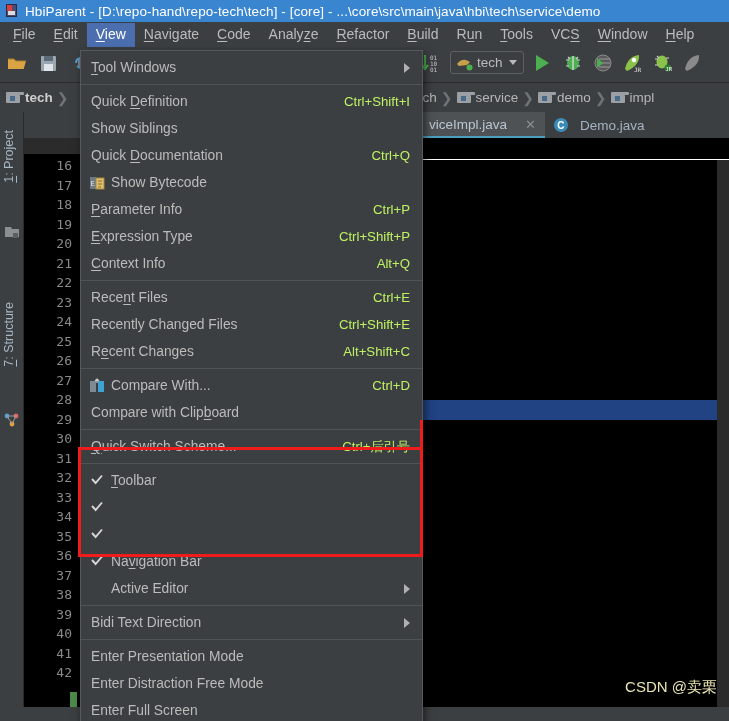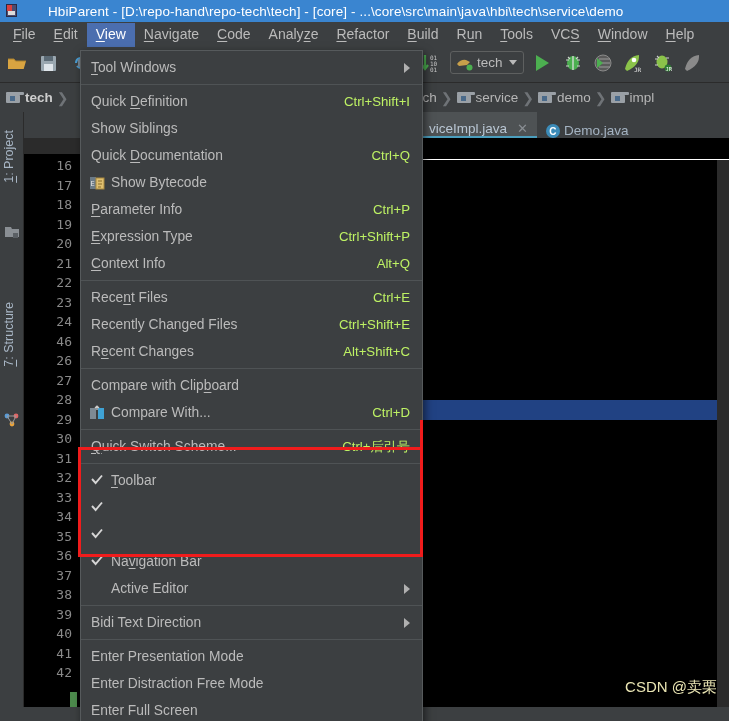--- a/index.html
+++ b/index.html
@@ -29,21 +29,21 @@
   .titlebar .app-icon .sq {
     position:absolute; left:2px; top:1px; width:11px; height:13px;
     background:#4c4c70; border:1px solid #2a2a44;
   }
   .titlebar .app-icon .red {
     position:absolute; left:3px; top:2px; width:5px; height:6px; background:#d84040;
   }
   .titlebar .app-icon .wh {
     position:absolute; left:4px; top:8px; width:7px; height:4px; background:#dcdcdc;
   }
-  .titlebar .title-text { letter-spacing: 0.1px; margin-left: 23px; }
+  .titlebar .title-text { letter-spacing: 0.1px; }
 
   
   .menubar {
     position: absolute; left: 0; top: 22px; width: 729px; height: 26px;
     background: #3c3f41;
     display: flex; align-items: center;
     padding-left: 4px;
   }
   .menubar .mitem {
     color: #bbbbbb; font-size: 14px;
@@ -112,21 +112,21 @@
   
   .editor-wrap {
     position:absolute; left:24px; top:112px; width:705px; height:609px;
     background:#2b2b2b;
   }
   .tabs {
     position:absolute; left:0; top:0; height:26px; width:705px;
     background:#3c3f41; display:flex; align-items:stretch;
   }
   .tab {
-    display:flex; align-items:flex-end; gap:4px; padding:0 9px;
+    display:flex; align-items:center; gap:12px; padding:0 9px;
     font-size:13.5px; color:#a4b3c2; white-space:nowrap;
   }
   .tab.selected { background:#4e5254; border-bottom:2px solid #4b9ebd; color:#b9c6d3; }
   .tab .jicon {
     width:14px;height:14px;border-radius:50%;background:#3b8bb8;
     color:#ffffff;font-size:10px;display:flex;align-items:center;justify-content:center;
     font-weight:bold; flex:0 0 auto;
   }
   .tab .xclose { color:#8a8f94; font-size:13px; margin-left:6px; }
 
@@ -441,21 +441,21 @@
           <svg width="18" height="18" viewBox="0 0 18 18">
             <circle cx="7" cy="9" r="6" fill="#e27e7e" stroke="#b94a4a"></circle>
             <path d="M4 7.5 l3 3 3-3" stroke="#7a2f2f" stroke-width="1.6" fill="none"></path>
           </svg>
         </span>
       </div>
       <div class="ln">21</div>
       <div class="ln">22</div>
       <div class="ln">23</div>
       <div class="ln">24</div>
-      <div class="ln">46</div>
+      <div class="ln">25</div>
       <div class="ln">26</div>
       <div class="ln">27</div>
       <div class="ln">28</div>
       <div class="ln">29</div>
       <div class="ln">30</div>
       <div class="ln">31</div>
       <div class="ln">32</div>
       <div class="ln">33</div>
       <div class="ln">34</div>
       <div class="ln">35</div>
@@ -555,34 +555,34 @@
     <div class="drow">
       <span class="dlabel">Recently Changed Files</span>
       <span class="dshort">Ctrl+Shift+E</span>
     </div>
     <div class="drow">
       <span class="dlabel">R<u>e</u>cent Changes</span>
       <span class="dshort">Alt+Shift+C</span>
     </div>
     <div class="dsep"></div>
 
-    <div class="drow">
-      <span class="dlabel">Compare with Clip<u>b</u>oard</span>
-    </div>
     <div class="drow hasicon">
       <span class="dicon">
         <svg width="16" height="16" viewBox="0 0 16 16">
           <rect x="1" y="3" width="6" height="11" fill="#7d8a94"></rect>
           <rect x="9" y="3" width="6" height="11" fill="#3fa2d4"></rect>
           <path d="M8 1 v4 M6 3 l2-2 2 2" stroke="#cccccc" stroke-width="1.2" fill="none"></path>
         </svg>
       </span>
       <span class="dlabel">Compare With...</span>
       <span class="dshort">Ctrl+D</span>
     </div>
+    <div class="drow">
+      <span class="dlabel">Compare with Clip<u>b</u>oard</span>
+    </div>
     <div class="dsep"></div>
 
     <div class="drow">
       <span class="dlabel"><u>Q</u>uick Switch Scheme...</span>
       <span class="dshort">Ctrl+后引号</span>
     </div>
     <div class="dsep"></div>
 
     <div class="drow checkable">
       <span class="chk">

